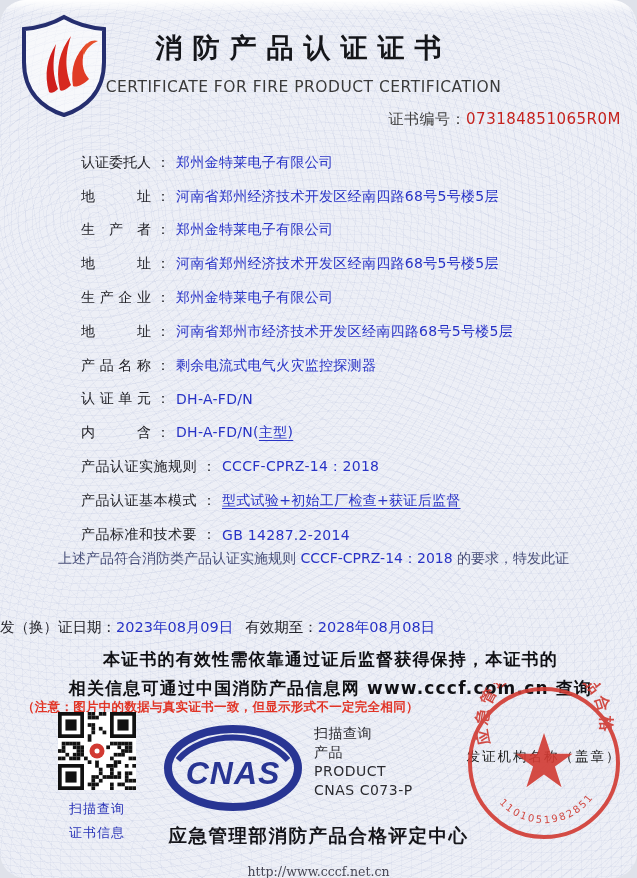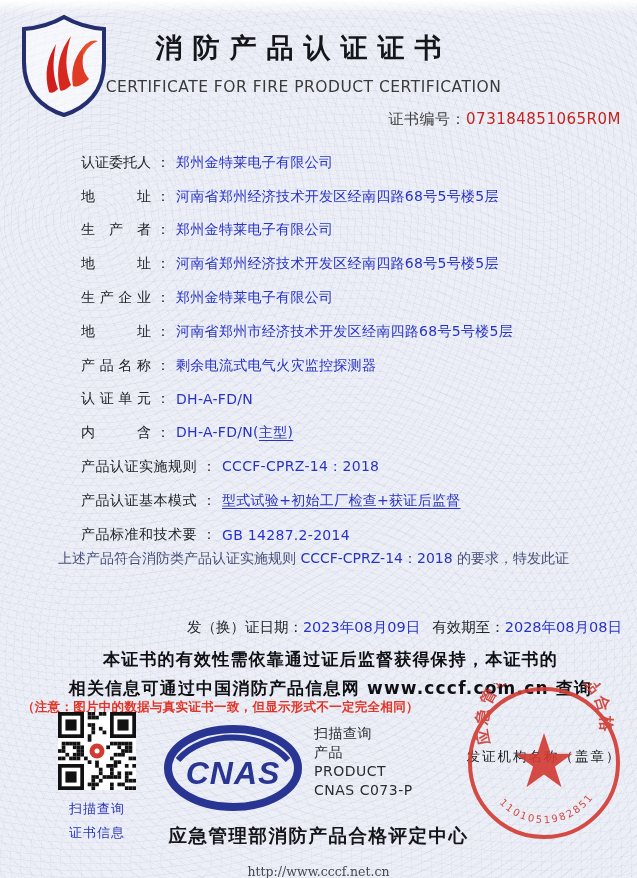--- a/index.html
+++ b/index.html
@@ -5,20 +5,21 @@
   html,body{margin:0;padding:0;background:#dfe2ea;}
   .page{
     position:relative;width:637px;height:878px;overflow:hidden;
     font-family:"DejaVu Sans","Liberation Sans",sans-serif;
     background-color:#edeff6;
     background-image:
       repeating-radial-gradient(circle at 15% 25%, rgba(140,155,200,.10) 0 1px, transparent 1px 7px),
       repeating-radial-gradient(circle at 85% 15%, rgba(140,155,200,.08) 0 1px, transparent 1px 9px),
       repeating-radial-gradient(circle at 55% 75%, rgba(140,155,200,.08) 0 1px, transparent 1px 8px),
       repeating-radial-gradient(circle at 30% 98%, rgba(140,155,200,.07) 0 1px, transparent 1px 10px);
+    border-radius: 25px;
   }
   .page::before{content:"";position:absolute;left:0;right:0;top:0;height:14px;
     background:linear-gradient(#ffffff,rgba(255,255,255,0));pointer-events:none;}
   
   .logo{position:absolute;left:16px;top:12px;width:96px;height:108px;}
   .title-wrap{position:absolute;top:30px;left:60px;right:90px;text-align:center;}
   .title{font-family:"DejaVu Serif","Liberation Serif",serif;font-size:27px;font-weight:700;
     letter-spacing:10px;color:#15161a;white-space:nowrap;}
   .subtitle{margin-top:12px;font-size:15.5px;color:#3a3a3a;letter-spacing:.5px;}
   .certno{position:absolute;top:110px;right:16px;font-size:15px;letter-spacing:.5px;}
@@ -29,21 +30,21 @@
   .frow{height:33.8px;display:flex;align-items:center;font-size:14px;white-space:nowrap;}
   .lbl{display:inline-block;width:70px;text-align:justify;text-align-last:justify;color:#24242a;flex:0 0 auto;}
   .lbl.wide{width:auto;text-align-last:auto;letter-spacing:.5px;}
   .colon{margin:0 6px 0 5px;color:#24242a;}
   .val{color:#2833c6;letter-spacing:.3px;}
   .u{text-decoration:underline;text-underline-offset:3px;}
   
   .statement{position:absolute;top:550px;left:0;right:10px;text-align:center;font-size:14px;color:#474e78;white-space:nowrap;}
   .statement .code{color:#2833c6;}
   .date-first{position:absolute;top:585px;left:0;right:30px;text-align:center;font-size:14.5px;color:#23232a;}
-  .date-re{position:absolute;top:618px;left:0;right:15px;text-align:right;font-size:14.5px;color:#23232a;white-space:nowrap;}
+  .date-re{position:absolute;top:618px;left:0;right:4px;text-align:left;font-size:14.5px;color:#23232a;white-space:nowrap;}
   .bluev{color:#2833c6;}
   .gap-l{margin-left:12px;}
   .notice{position:absolute;top:645px;left:0;right:0;text-align:center;font-weight:700;
     font-size:17px;color:#101014;line-height:29px;letter-spacing:1.2px;padding-left:24px;}
   .red-note{position:absolute;top:699px;left:22px;font-size:12.5px;font-weight:700;color:#e13426;letter-spacing:.3px;}
   
   .qr-wrap{position:absolute;left:55px;top:712px;width:84px;text-align:center;}
   .qr-cap{font-size:13px;color:#2a35b8;margin-top:6px;letter-spacing:1px;}
   .cnas-svg{position:absolute;left:162px;top:722px;}
   .cnas-text{position:absolute;left:314px;top:724px;font-size:14px;color:#2b2b30;line-height:19px;letter-spacing:.5px;}

